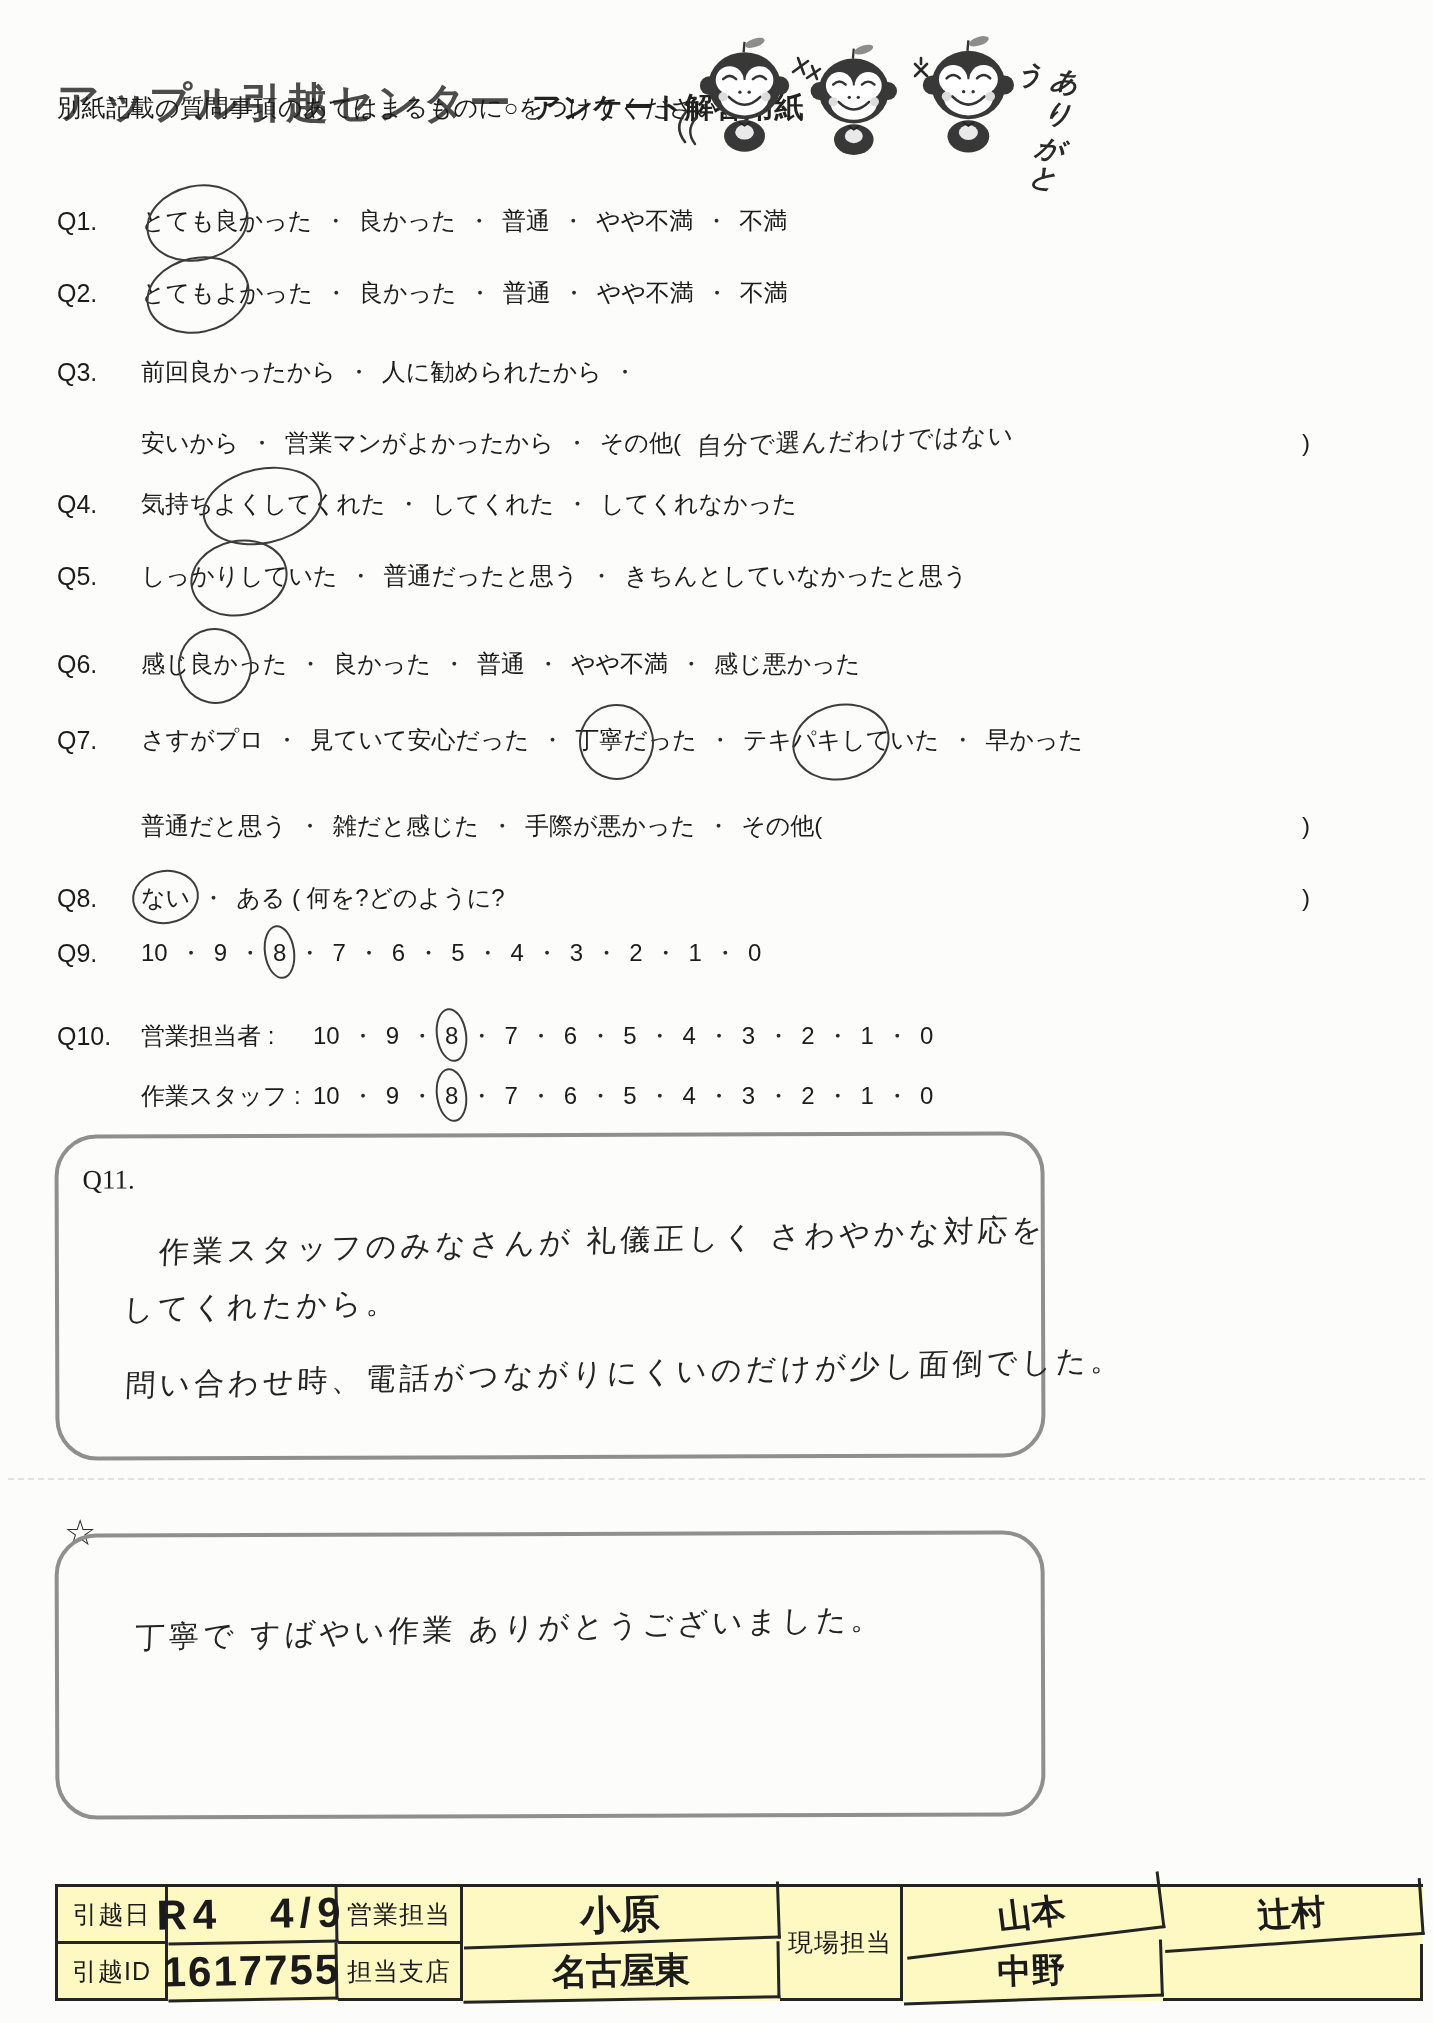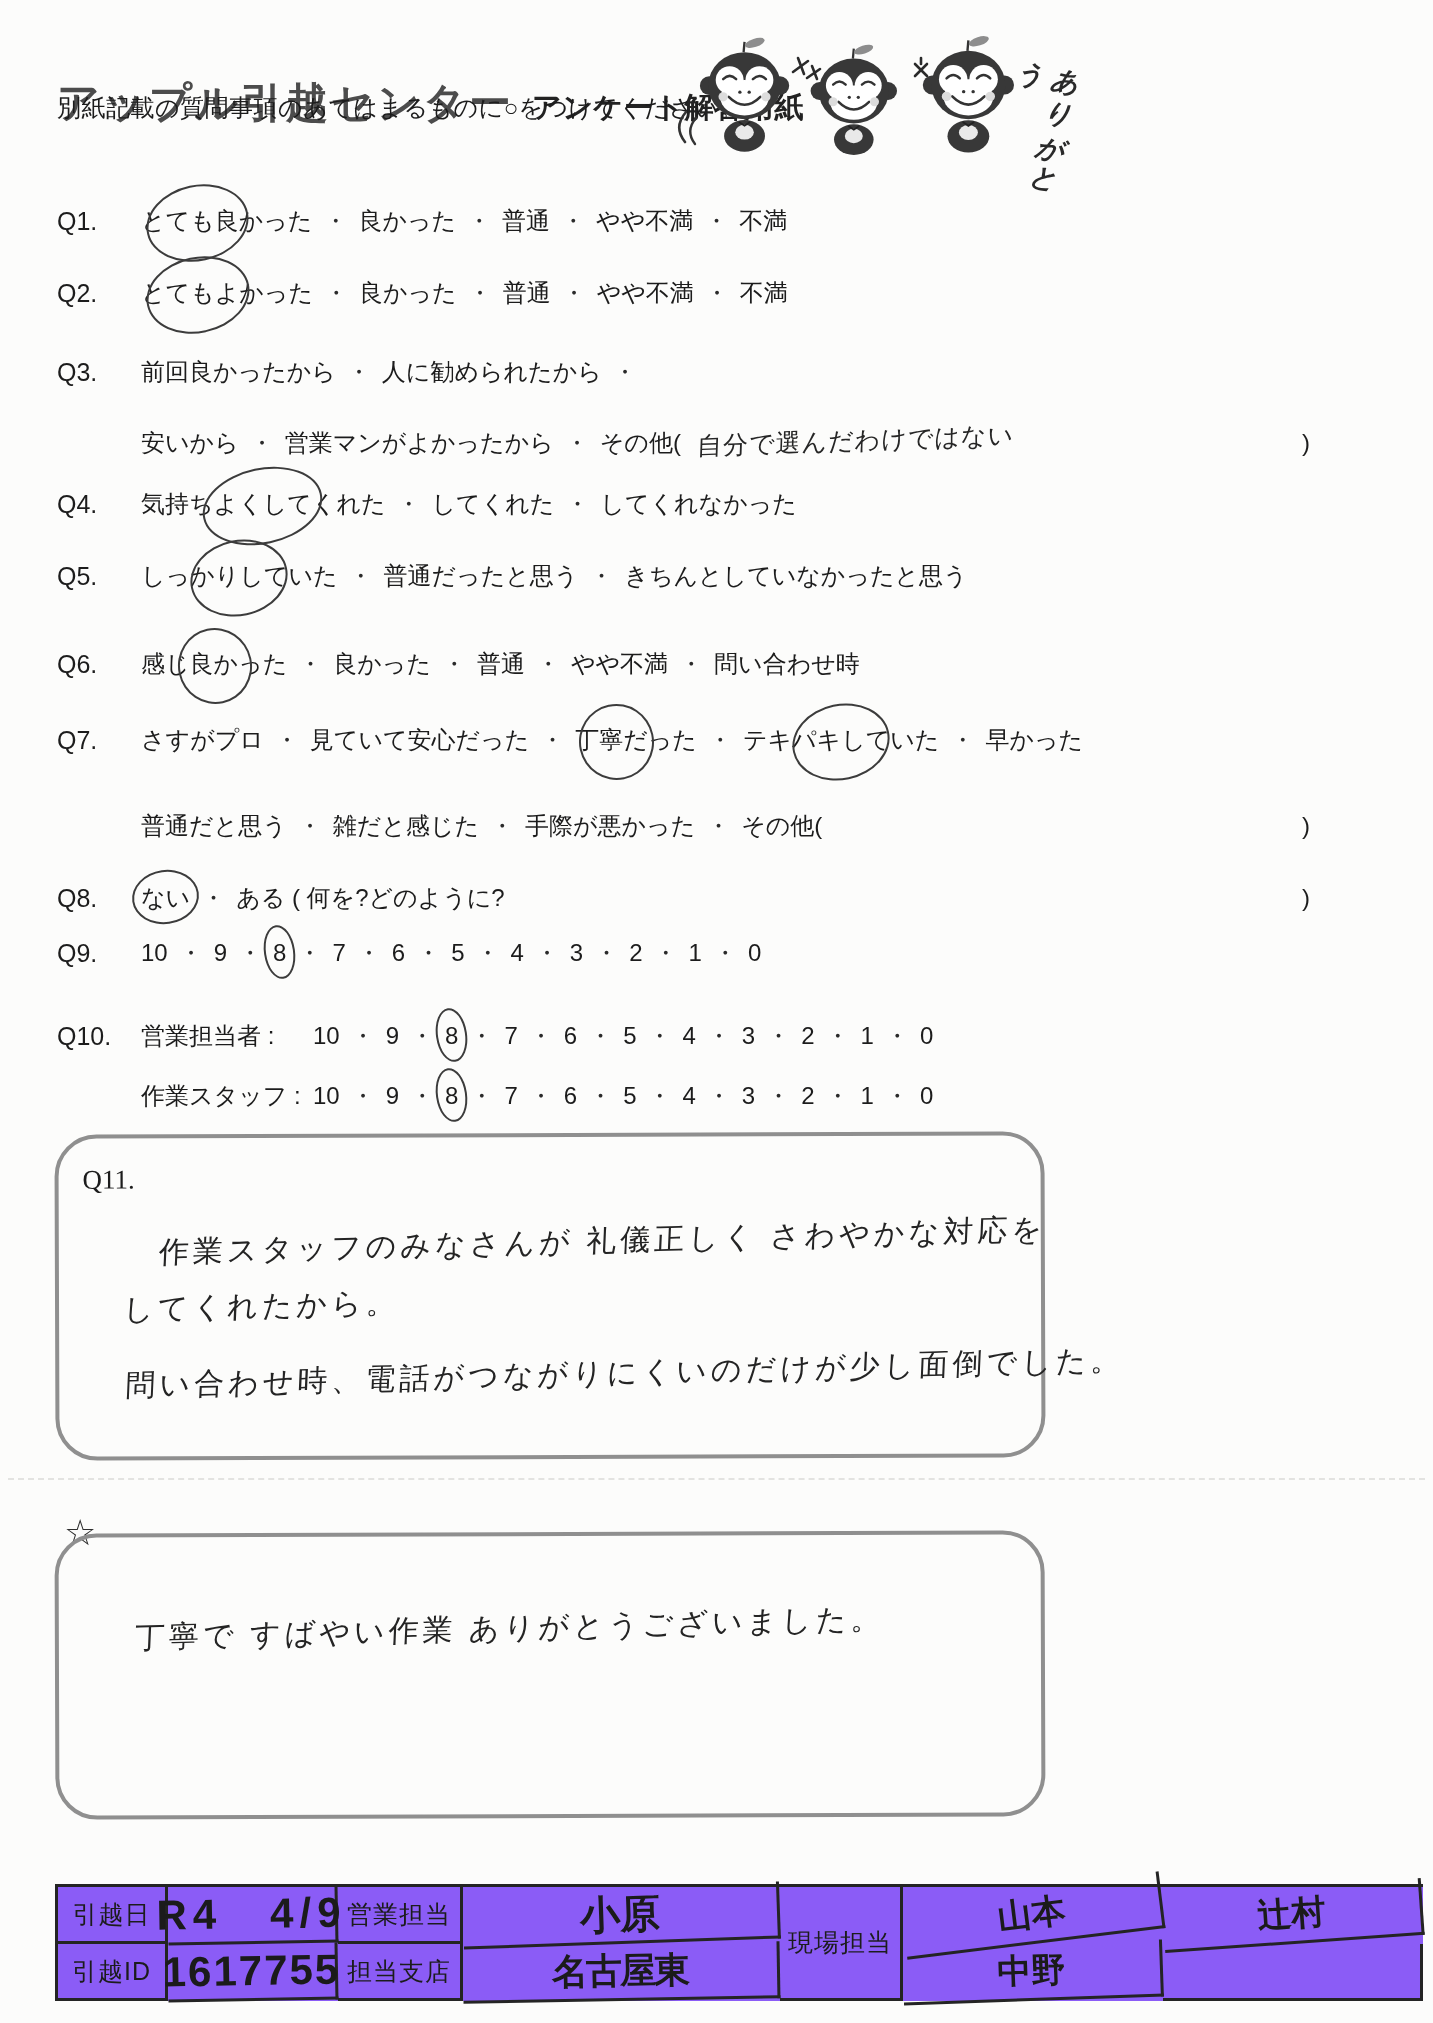--- a/index.html
+++ b/index.html
@@ -49,21 +49,21 @@
   .q11-l2{left:64px;top:148px;}
   .q11-l3{left:66px;top:216px;}
   .star-sym{position:absolute;left:64px;top:1512px;font-size:36px;color:#2d2d2d;}
   .star-l1{left:76px;top:72px;}
   .scan-line{position:absolute;left:8px;right:8px;top:1478px;border-top:2px dashed #e3e3e1;}
   
   .info-table{
     position:absolute;left:55px;top:1884px;width:1365px;
     display:grid;grid-template-columns:110px 170px 125px 317px 123px 260px 260px;
     grid-auto-rows:57px;border-top:3px solid #242424;border-left:3px solid #242424;
-    background:#8b5cf6;
+    background:#fef9c3;
   }
   .cell{border-right:3px solid #242424;border-bottom:3px solid #242424;display:flex;align-items:center;justify-content:center;overflow:visible;}
   .cell.th{font-size:25px;letter-spacing:1px;}
   .cell.site{grid-column:5;grid-row:1/3;}
   .hv{font-weight:600;color:#1b1b1b;white-space:nowrap;}
   .v-date{font-size:42px;transform:rotate(-1deg);letter-spacing:6px;}
   .v-id{font-size:42px;transform:rotate(-1deg);letter-spacing:2px;}
   .v-sales{font-size:40px;transform:rotate(-2deg);}
   .v-branch{font-size:36px;letter-spacing:-2px;transform:rotate(-1deg);}
   .v-crew{font-size:34px;transform:rotate(-7deg);}
@@ -184,21 +184,21 @@
     <div class="q-row" style="top: 648px;">
       <span class="q-label">Q6.</span>
       <span class="opt">感じ良かった<i class="circle c-m"></i></span>
       <span class="sep">・</span>
       <span class="opt">良かった</span>
       <span class="sep">・</span>
       <span class="opt">普通</span>
       <span class="sep">・</span>
       <span class="opt">やや不満</span>
       <span class="sep">・</span>
-      <span class="opt">問い合わせ時</span>
+      <span class="opt">感じ悪かった</span>
     </div>
     <div class="q-row" style="top: 724px;">
       <span class="q-label">Q7.</span>
       <span class="opt">さすがプロ</span>
       <span class="sep">・</span>
       <span class="opt">見ていて安心だった</span>
       <span class="sep">・</span>
       <span class="opt">丁寧だった<i class="circle c-l"></i></span>
       <span class="sep">・</span>
       <span class="opt">テキパキしていた<i class="circle c-m"></i></span>

